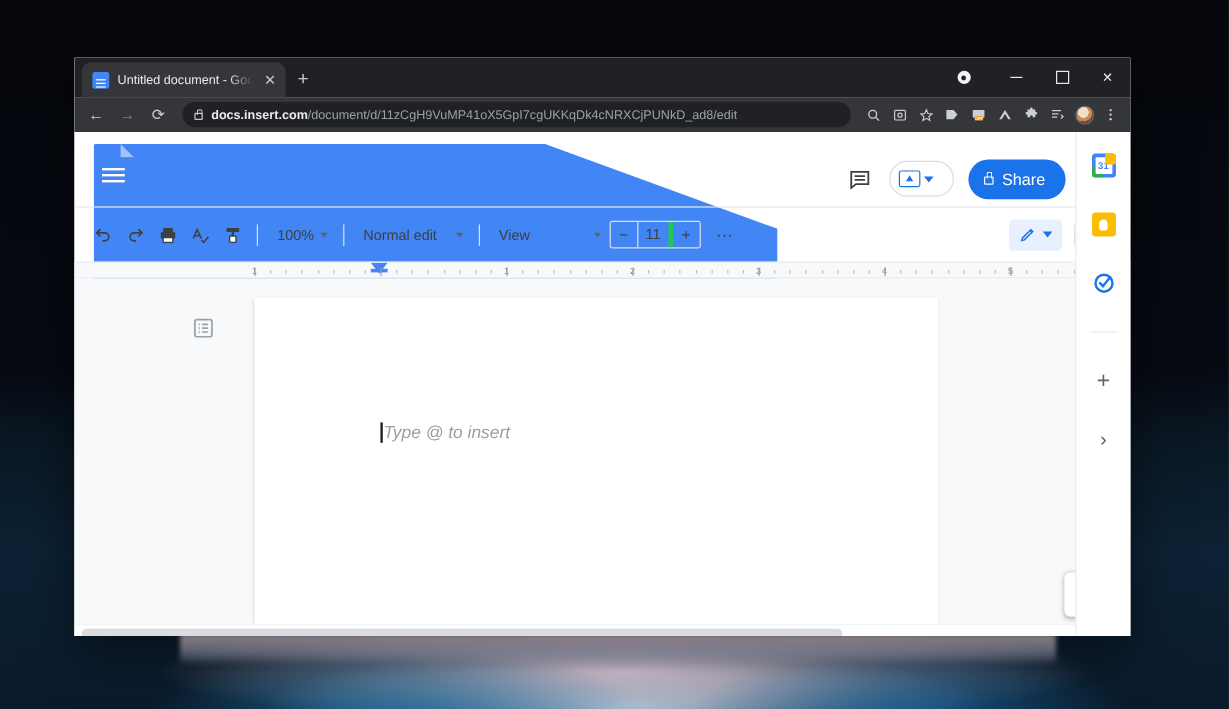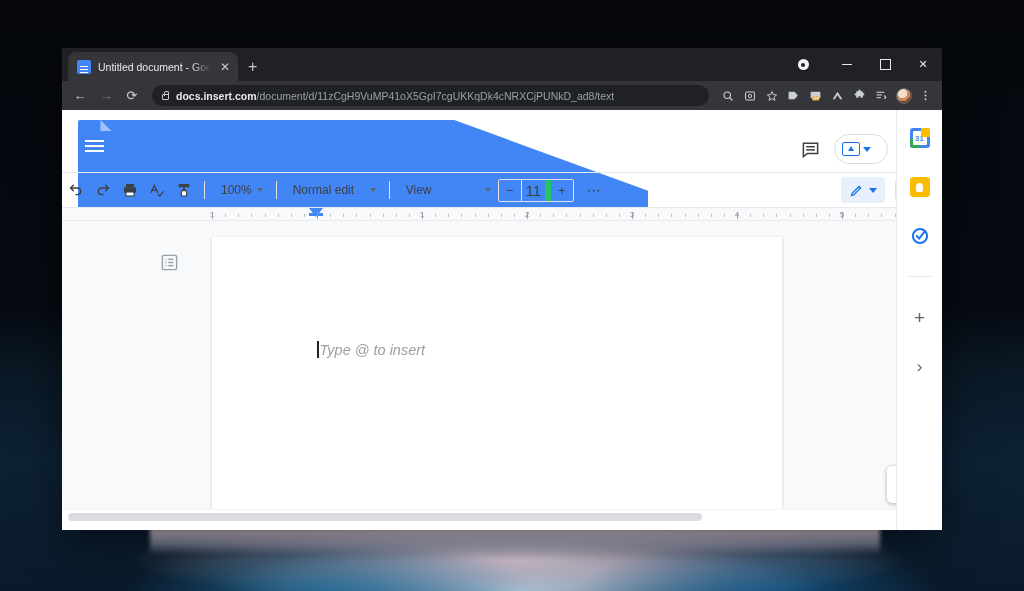--- a/index.html
+++ b/index.html
@@ -150,36 +150,36 @@
     border: 1.5px solid #fff; border-bottom: none; border-radius: 2px 2px 0 0;
   }
   .avatar-lg {
     width: 30px; height: 30px; border-radius: 50%;
     background: radial-gradient(circle at 50% 30%, #f3dcc4 0 30%, #caa07a 31% 52%, #8a5a36 53% 100%);
     box-shadow: inset 0 -6px 7px rgba(90,50,25,0.45), inset 0 4px 6px rgba(255,240,215,0.35);
   }
 
   
   .toolbar {
-    height: 35px; display: flex; align-items: center; gap: 2px; padding: 0 1px;
+    height: 46px; display: flex; align-items: center; gap: 2px; padding: 0 11px;
     border-top: 1px solid #e8eaed; position: relative;
   }
   .tb-btn {
     width: 25px; height: 25px; display: flex; align-items: center; justify-content: center;
     color: #3c4043; border-radius: 4px; flex: none;
   }
   .tb-sep { width: 1px; height: 18px; background: #e0e0e0; margin: 0 6px; flex: none; }
   .tb-field {
     height: 25px; display: flex; align-items: center; gap: 5px; padding: 0 5px 0 8px;
     font-size: 12px; color: #3c4043; border-radius: 3px;
   }
   .caret-gray { width: 0; height: 0; border-left: 3.5px solid transparent; border-right: 3.5px solid transparent; border-top: 4.5px solid #5f6368; }
   .fontsize-group { display: flex; align-items: center; border: 1px solid #e0e0e0; border-radius: 2px; height: 23px; }
   .fs-btn { width: 22px; height: 100%; display: flex; align-items: center; justify-content: center; color: #3c4043; font-size: 13px; }
-  .fs-val { width: 30px; text-align: center; font-size: 15px; color: #3c4043; border-left: 1px solid #e0e0e0; border-right: 6px solid #22c55e; line-height: 21px; }
+  .fs-val { width: 30px; text-align: center; font-size: 12px; color: #3c4043; border-left: 1px solid #e0e0e0; border-right: 4px solid #22c55e; line-height: 21px; }
   .tb-right { position: absolute; right: 11px; display: flex; align-items: center; gap: 4px; }
   .mode-pill {
     height: 26px; background: #e8f0fe; border-radius: 4px; display: flex; align-items: center; gap: 5px; padding: 0 8px;
   }
 
   
   .ruler {
     height: 14px; background: #f8f9fa; border-top: 1px solid #e8eaed; border-bottom: 1px solid #e8eaed;
     position: relative; overflow: hidden;
   }
@@ -278,21 +278,21 @@
     </div>
   </div>
 
   <div class="omnibar">
     <span class="nav-btn">←</span>
     <span class="nav-btn dim">→</span>
     <span class="nav-btn">⟳</span>
 
     <div class="urlbox">
       <span class="lock"></span>
-      <span class="url-text"><b>docs.insert.com</b><span>/document/d/11zCgH9VuMP41oX5GpI7cgUKKqDk4cNRXCjPUNkD_ad8/text</span></span>
+      <span class="url-text"><b>docs.insert.com</b><span>/document/d/11zCgH9VuMP41oX5GpI7cgUKKqDk4cNRXCjPUNkD_ad8/edit</span></span>
     </div>
 
     <div class="omni-icons">
       <span class="omni-ic">
         <svg width="12" height="12" viewBox="0 0 24 24" fill="none" stroke="#cdd0d3" stroke-width="2.2">
             <circle cx="10.5" cy="10.5" r="6.5"></circle>
             <line x1="15.5" y1="15.5" x2="21" y2="21"></line>
           </svg>
       </span>
       <span class="omni-ic">
@@ -380,20 +380,24 @@
           <svg width="19" height="19" viewBox="0 0 24 24" fill="none" stroke="#3c4043" stroke-width="1.9">
             <path d="M3 4h18v13H8l-5 4z"></path>
               <line x1="6.5" y1="8.5" x2="17.5" y2="8.5"></line>
               <line x1="6.5" y1="12.5" x2="17.5" y2="12.5"></line>
           </svg>
         </span>
         <span class="present-pill">
           <span class="present-box"></span>
           <span class="caret-blue"></span>
         </span>
+        <span class="share-btn">
+          <span class="share-lock"></span>
+          <span>Share</span>
+        </span>
         <span class="avatar-lg"></span>
       </div>
     </div>
 
     <div class="toolbar">
       <span class="tb-btn">
         <svg width="16" height="16" viewBox="0 0 24 24" fill="none" stroke="#3c4043" stroke-width="2.1" stroke-linecap="round">
             <path d="M4 9h10a5 5 0 0 1 0 10h-2"></path>
             <polyline points="8,5 4,9 8,13"></polyline>
           </svg>

